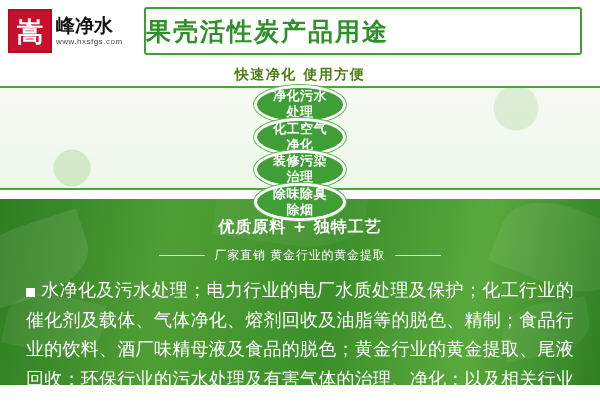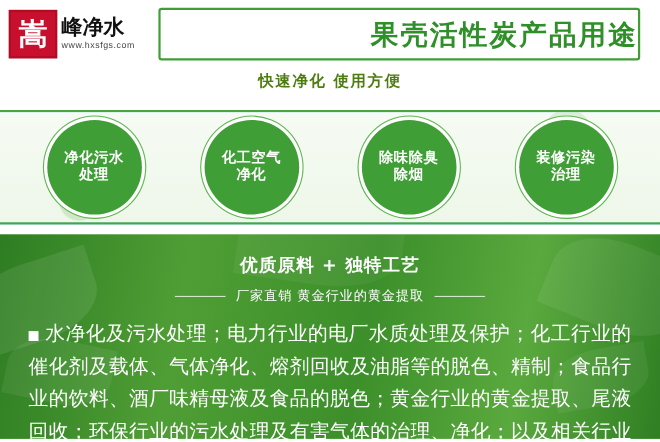--- a/index.html
+++ b/index.html
@@ -77,21 +77,21 @@
   }
 
   .title-box {
     margin-left: 18px;
     flex: 1 1 auto;
     height: 44px;
     border: 2px solid #3f9e35;
     border-radius: 3px;
     display: flex;
     align-items: center;
-    justify-content: flex-end;
+    justify-content: flex-start;
     margin-right: 18px;
     background: #ffffff;
   }
   .title-text {
     font-size: 25px;
     font-weight: bold;
     color: #2f8f28;
     letter-spacing: 2px;
     font-family: "DejaVu Sans", sans-serif;
   }
@@ -105,30 +105,31 @@
     font-size: 14px;
     font-weight: bold;
     color: #4d7c0f;
     letter-spacing: 1.5px;
     font-family: "DejaVu Sans", sans-serif;
   }
 
   
   .features {
     position: relative;
-    margin-top: 17px;
+    margin-top: 2px;
     height: 104px;
-    background: #7dd3fc;
+    background: #0ea5e9;
     border-top: 2px solid #4aa63c;
     border-bottom: 2px solid #4aa63c;
     box-sizing: border-box;
     display: flex;
     align-items: center;
     justify-content: space-around;
     padding: 0 14px;
+    flex-direction: column;
   }
   .features:before {
     content: "";
     position: absolute;
     left: 0; right: 0; top: 0; bottom: 0;
     background:
       radial-gradient(circle at 12% 80%, rgba(120,185,95,0.25) 0 18px, rgba(0,0,0,0) 19px),
       radial-gradient(circle at 86% 20%, rgba(120,185,95,0.20) 0 22px, rgba(0,0,0,0) 23px),
       linear-gradient(180deg, #f6fbf3 0%, #eef7ea 100%);
     z-index: 0;
@@ -253,26 +254,26 @@
   <div class="features">
     <div class="feature">
       <div class="feature-label">净化污水
 处理</div>
     </div>
     <div class="feature">
       <div class="feature-label">化工空气
 净化</div>
     </div>
     <div class="feature">
+      <div class="feature-label">装修污染
+治理</div>
+    </div>
+    <div class="feature">
       <div class="feature-label">除味除臭
 除烟</div>
-    </div>
-    <div class="feature">
-      <div class="feature-label">装修污染
-治理</div>
     </div>
   </div>
 
   <div class="panel">
     <div class="panel-leaf leaf-a"></div>
     <div class="panel-leaf leaf-b"></div>
     <div class="panel-leaf leaf-c"></div>
     <div class="panel-leaf leaf-d"></div>
     <div class="panel-leaf leaf-e"></div>
 

